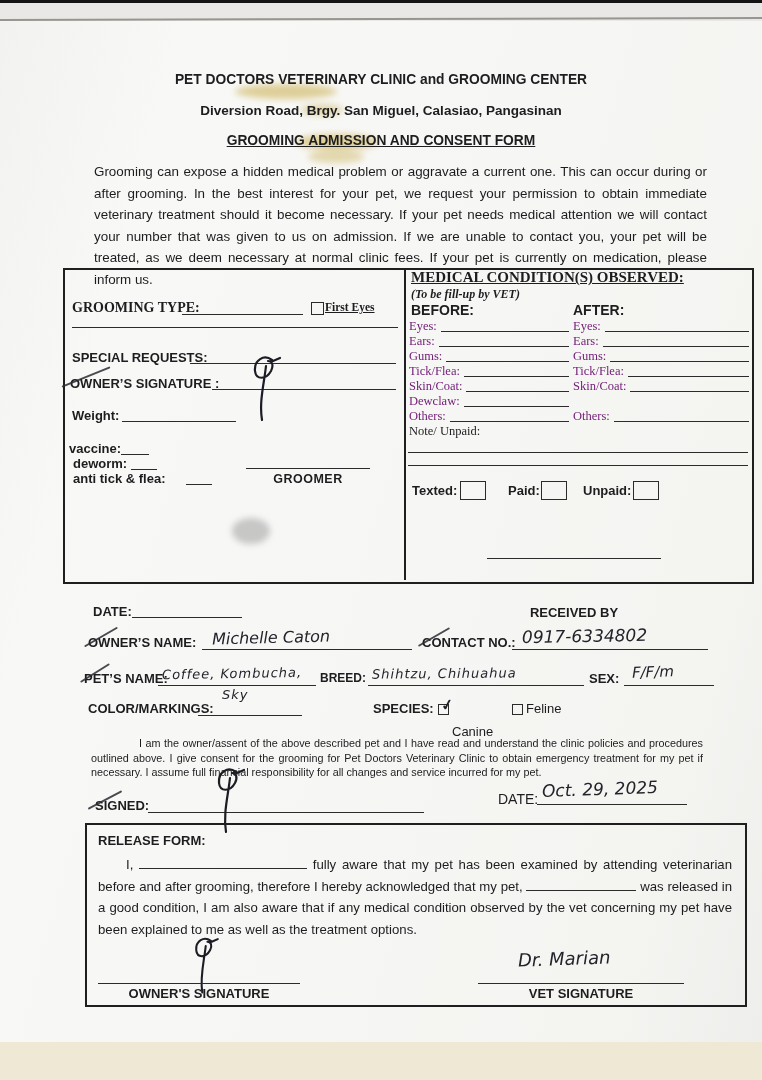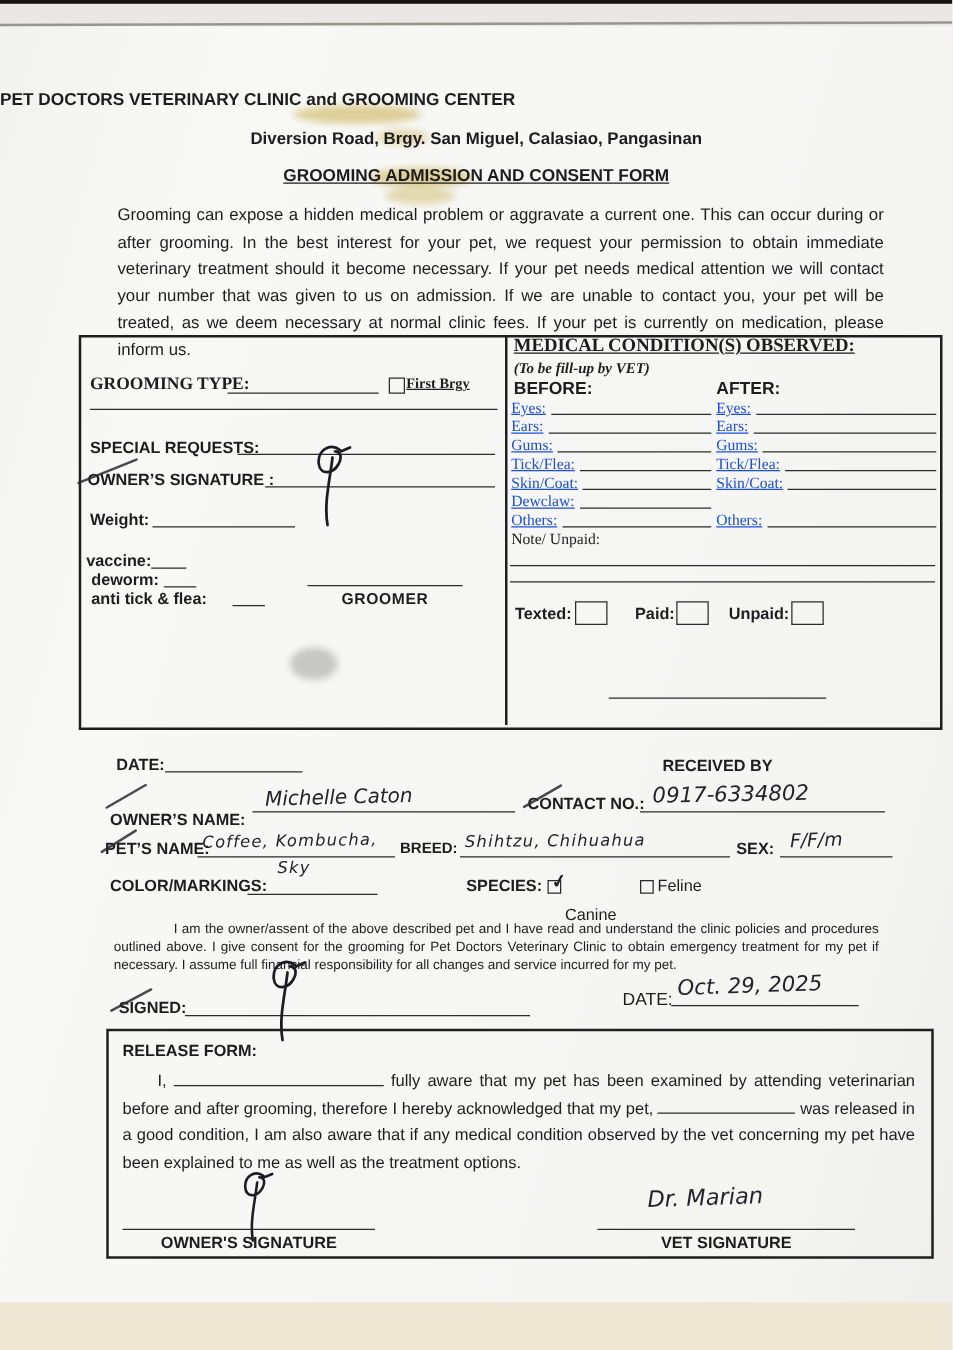--- a/index.html
+++ b/index.html
@@ -16,21 +16,21 @@
   .ital{font-style:italic;}
   .u{text-decoration:underline;}
   .ink{color:#1d1d1f;}
   .hw{font-family:"DejaVu Sans",sans-serif;font-style:italic;color:#23232c;white-space:nowrap;}
   .line{border-bottom:1.4px solid #2b2b2b;}
   .blank{display:inline-block;border-bottom:1.3px solid #2b2b2b;height:0.9em;}
   .frame{position:absolute;border:2px solid #1f1f1f;}
   .cb{position:absolute;border:1.5px solid #2b2b2b;background:transparent;}
   .slash{position:absolute;height:2px;background:#2a2a31;border-radius:2px;opacity:.85;}
   .stain{position:absolute;border-radius:50%;filter:blur(3px);}
-  .mrow{position:absolute;left:409px;width:340px;display:flex;font-family:"Liberation Serif",serif;font-size:12.5px;color:#1d4ed8;text-decoration:underline;}
+  .mrow{position:absolute;left:409px;width:340px;display:flex;font-family:"Liberation Serif",serif;font-size:12.5px;color:#701a75;}
   .mcol1{width:160px;display:flex;}
   .mcol2{width:176px;display:flex;margin-left:4px;}
   .mrow .lbl{white-space:nowrap;padding-right:4px;}
   .mrow .fill{flex:1;border-bottom:1.2px solid #2b2b2b;margin-bottom:2px;}
   .sig{position:absolute;}
   .smudge{position:absolute;border-radius:50%;filter:blur(3px);background:rgba(110,110,112,.35);}
   .checkmark{position:absolute;font-size:15px;font-weight:bold;color:#1e1e26;transform:rotate(-10deg);}
   p{margin:0;}
 </style>
 </head>
@@ -40,33 +40,33 @@
   <div class="paper"></div>
   <div class="topbar"></div>
   <div class="paperedge"></div>
   <div class="bottomband"></div>
 
   <div class="stain" style="left:235px;top:84px;width:102px;height:15px;background:rgba(190,158,40,.45);"></div>
   <div class="stain" style="left:301px;top:104px;width:42px;height:12px;background:rgba(190,158,40,.35);"></div>
   <div class="stain" style="left:296px;top:134px;width:82px;height:16px;background:rgba(190,158,40,.45);"></div>
   <div class="stain" style="left:308px;top:150px;width:56px;height:13px;background:rgba(190,158,40,.35);"></div>
 
-  <div class="abs b ink" style="left:0;top:72px;width:762px;text-align:left;font-size:13.8px;">PET DOCTORS VETERINARY CLINIC and GROOMING CENTER</div>
+  <div class="abs b ink" style="left:0;top:72px;width:762px;text-align:center;font-size:13.8px;">PET DOCTORS VETERINARY CLINIC and GROOMING CENTER</div>
   <div class="abs b ink" style="left:0;top:103px;width:762px;text-align:center;font-size:13.5px;">Diversion Road, Brgy. San Miguel, Calasiao, Pangasinan</div>
   <div class="abs b ink u" style="left:0;top:133px;width:762px;text-align:center;font-size:13.8px;">GROOMING ADMISSION AND CONSENT FORM</div>
 
   <p class="abs ink" style="left:94px;top:161px;width:613px;font-size:13.4px;line-height:21.6px;text-align:justify;">Grooming can expose a hidden medical problem or aggravate a current one. This can occur during or after grooming. In the best interest for your pet, we request your permission to obtain immediate veterinary treatment should it become necessary. If your pet needs medical attention we will contact your number that was given to us on admission. If we are unable to contact you, your pet will be treated, as we deem necessary at normal clinic fees. If your pet is currently on medication, please inform us.</p>
 
   <div class="frame" style="left:63px;top:268px;width:687px;height:312px;"></div>
   <div class="abs" style="left:404px;top:268px;width:2px;height:312px;background:#1f1f1f;"></div>
 
   <span class="abs b serif ink" style="left:72px;top:300px;font-size:14px;">GROOMING TYPE:</span>
   <span class="abs line" style="left:182px;top:300px;width:121px;height:14px;"></span>
   <span class="cb" style="left:311px;top:302px;width:11px;height:11px;"></span>
-  <span class="abs b serif ink u" style="left:325px;top:301px;font-size:11.5px;">First Brgy</span>
+  <span class="abs b serif ink u" style="left:325px;top:301px;font-size:11.5px;">First Eyes</span>
   <span class="abs line" style="left:72px;top:313px;width:326px;height:14px;"></span>
 
   <span class="abs b ink" style="left:72px;top:350px;font-size:13px;">SPECIAL REQUESTS:</span>
   <span class="abs line" style="left:190px;top:349px;width:206px;height:14px;"></span>
 
   <span class="abs b ink" style="left:70px;top:376px;font-size:13px;">OWNER’S  SIGNATURE :</span>
   <span class="abs line" style="left:212px;top:375px;width:184px;height:14px;"></span>
   <div class="slash" style="left:60px;top:376px;width:52px;transform:rotate(-22deg);"></div>
   <svg class="sig" style="left:240px;top:352px;" width="48" height="72" viewBox="0 0 48 72">
     <path d="M32 8 C24 2 14 8 15 19 C16 28 26 28 31 19 C34 13 32 9 28 9 M40 6 L33 9 M26 14 C24 32 19 50 22 68" stroke="#1c1c24" stroke-width="2.2" fill="none" stroke-linecap="round"></path>
@@ -168,21 +168,21 @@
   <span class="cb" style="left:541px;top:481px;width:24px;height:17px;"></span>
   <span class="abs b ink" style="left:583px;top:483px;font-size:13px;">Unpaid:</span>
   <span class="cb" style="left:633px;top:481px;width:24px;height:17px;"></span>
 
   <span class="abs line" style="left:487px;top:544px;width:174px;height:14px;"></span>
   <span class="abs b ink" style="left:487px;top:561px;width:174px;text-align:center;font-size:13px;margin-top:44px;">RECEIVED BY</span>
 
   <span class="abs b ink" style="left:93px;top:604px;font-size:13px;">DATE:</span>
   <span class="abs line" style="left:132px;top:603px;width:110px;height:14px;"></span>
 
-  <span class="abs b ink" style="left:88px;top:648px;font-size:13px;">OWNER’S NAME:</span>
+  <span class="abs b ink" style="left:88px;top:635px;font-size:13px;">OWNER’S NAME:</span>
   <div class="slash" style="left:82px;top:636px;width:38px;transform:rotate(-30deg);"></div>
   <span class="abs line" style="left:202px;top:634px;width:210px;height:15px;"></span>
   <span class="abs hw" style="left:212px;top:628px;font-size:16px;transform:rotate(-1.5deg);">Michelle Caton</span>
   <span class="abs b ink" style="left:422px;top:635px;font-size:13px;">CONTACT NO.:</span>
   <div class="slash" style="left:416px;top:636px;width:36px;transform:rotate(-30deg);"></div>
   <span class="abs line" style="left:512px;top:634px;width:196px;height:15px;"></span>
   <span class="abs hw" style="left:522px;top:626px;font-size:17px;transform:rotate(-1deg);">0917-6334802</span>
 
   <span class="abs b ink" style="left:84px;top:671px;font-size:13px;">PET’S NAME:</span>
   <div class="slash" style="left:78px;top:672px;width:34px;transform:rotate(-32deg);"></div>

